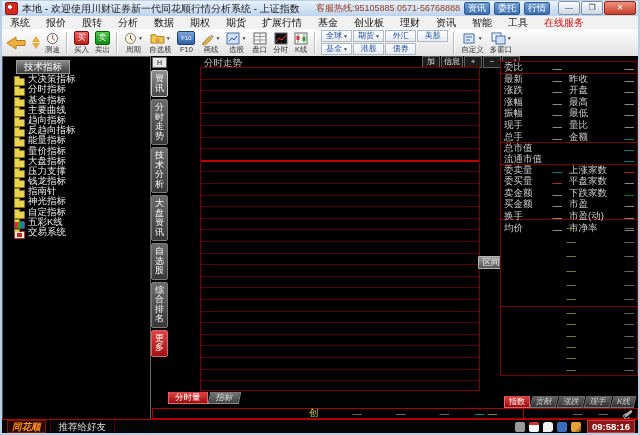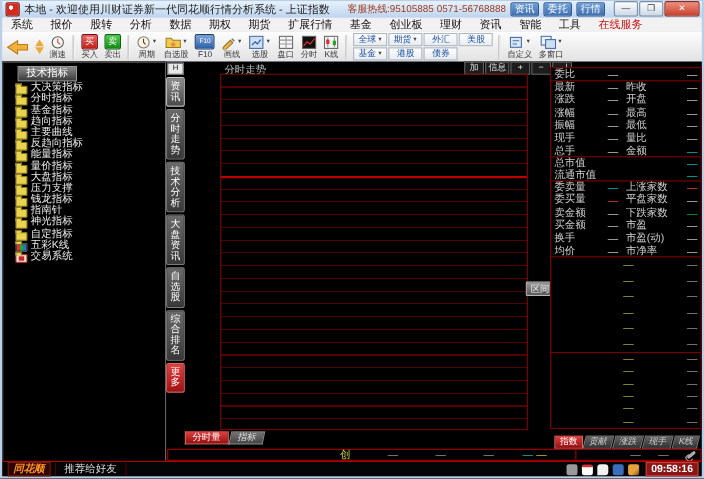--- a/index.html
+++ b/index.html
@@ -345,26 +345,26 @@
           <span class="tree-label">分时指标</span>
         </div>
 
         <div class="tree-item">
           <span class="tree-icon" data-icon="folder-icon"></span>
           <span class="tree-label">基金指标</span>
         </div>
 
         <div class="tree-item">
           <span class="tree-icon" data-icon="folder-icon"></span>
+          <span class="tree-label">主要曲线</span>
+        </div>
+
+        <div class="tree-item">
+          <span class="tree-icon" data-icon="folder-icon"></span>
           <span class="tree-label">趋向指标</span>
-        </div>
-
-        <div class="tree-item">
-          <span class="tree-icon" data-icon="folder-icon"></span>
-          <span class="tree-label">主要曲线</span>
         </div>
 
         <div class="tree-item">
           <span class="tree-icon" data-icon="folder-icon"></span>
           <span class="tree-label">反趋向指标</span>
         </div>
 
         <div class="tree-item">
           <span class="tree-icon" data-icon="folder-icon"></span>
           <span class="tree-label">能量指标</span>
@@ -509,21 +509,21 @@
         <div class="qrow caprow">
           <span class="ql">总市值</span>
           <span class="qv2" style="color: rgb(0, 200, 200);">—</span>
         </div>
 
         <div class="qrow caprow">
           <span class="ql">流通市值</span>
           <span class="qv2" style="color: rgb(0, 200, 200);">—</span>
         </div>
       </div>
-    <div class="qsec" style="height:70px">
+    <div class="qsec" style="height:56px">
 
         <div class="qrow">
           <span class="ql">委卖量</span>
           <span class="qv" style="color: rgb(0, 200, 200);">—</span>
           <span class="ql2">上涨家数</span>
           <span class="qv2" style="color: rgb(255, 68, 68);">—</span>
         </div>
 
         <div class="qrow">
           <span class="ql">委买量</span>

